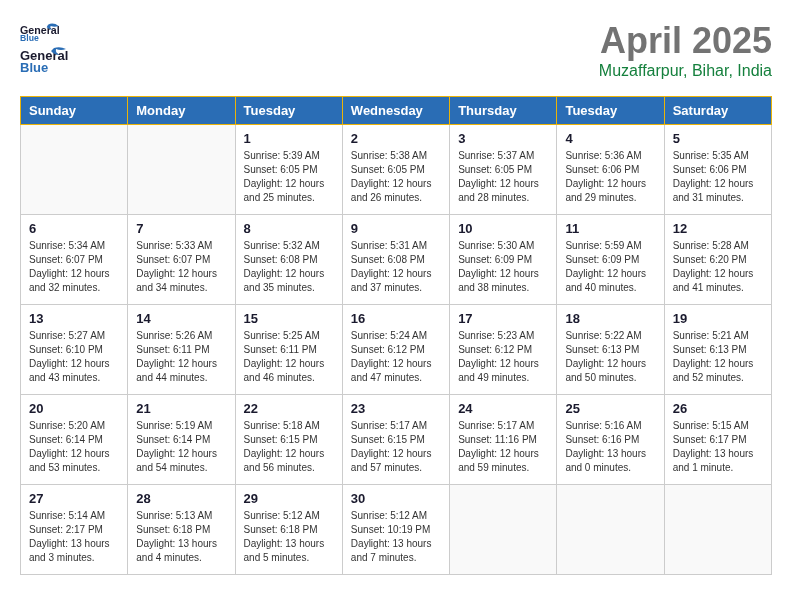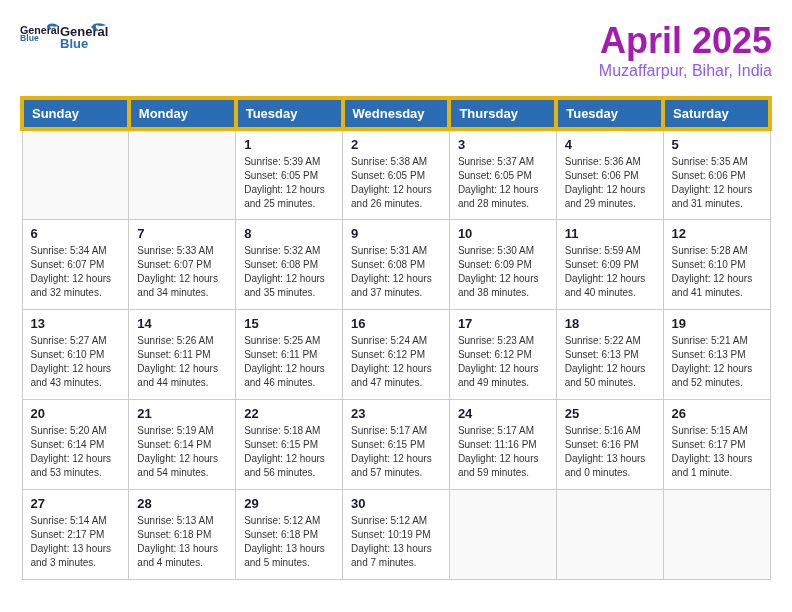--- a/index.html
+++ b/index.html
@@ -11,51 +11,51 @@
       padding: 20px;
     }
     .header {
       display: flex;
       justify-content: space-between;
       align-items: flex-start;
       margin-bottom: 16px;
     }
     .logo {
       display: flex;
-      flex-direction: row;
+      flex-direction: column;
       align-items: flex-start;
     }
     .logo-bird {
       width: 40px;
       height: 24px;
     }
     .title-block {
       text-align: right;
     }
     .month-title {
       font-size: 36px;
       font-weight: bold;
-      color: #a21caf;
+      color: #737373;
     }
     .location {
       font-size: 16px;
-      color: #8b5cf6;
+      color: #15803d;
     }
     .calendar {
       width: 100%;
       border-collapse: collapse;
       table-layout: fixed;
     }
     .calendar th {
       background: #2a6db5;
       color: #fff;
       text-align: left;
       padding: 6px 8px;
       font-size: 13px;
-      border: 4px solid #eab308;
+      border: 1px solid #eab308;
     }
     .calendar td {
       border: 1px solid #ccc;
       vertical-align: top;
       padding: 6px 8px;
       font-size: 11px;
       color: #333;
       height: 90px;
       background: #fff;
     }
@@ -191,21 +191,21 @@
         <td>
           <span class="day-number">11</span>
           <div class="cell-info">Sunrise: 5:59 AM
 Sunset: 6:09 PM
 Daylight: 12 hours
 and 40 minutes.</div>
         </td>
         <td>
           <span class="day-number">12</span>
           <div class="cell-info">Sunrise: 5:28 AM
-Sunset: 6:10 PM
+Sunset: 6:20 PM
 Daylight: 12 hours
 and 41 minutes.</div>
         </td>
       </tr>
       <tr>
         <td>
           <span class="day-number">13</span>
           <div class="cell-info">Sunrise: 5:27 AM
 Sunset: 6:10 PM
 Daylight: 12 hours

